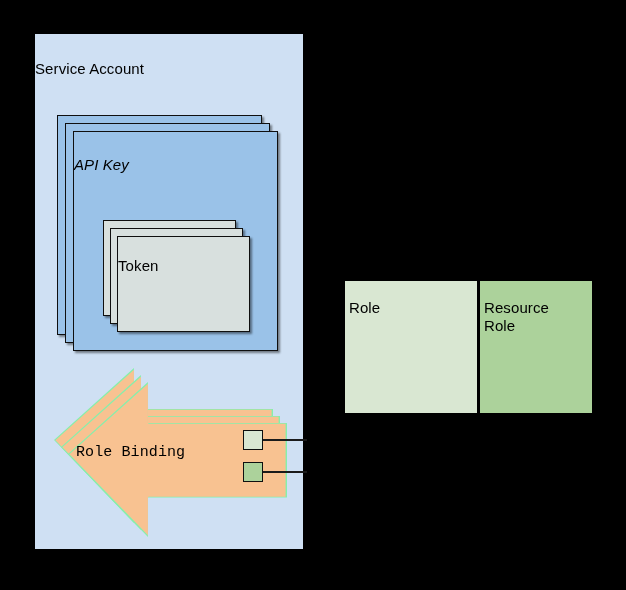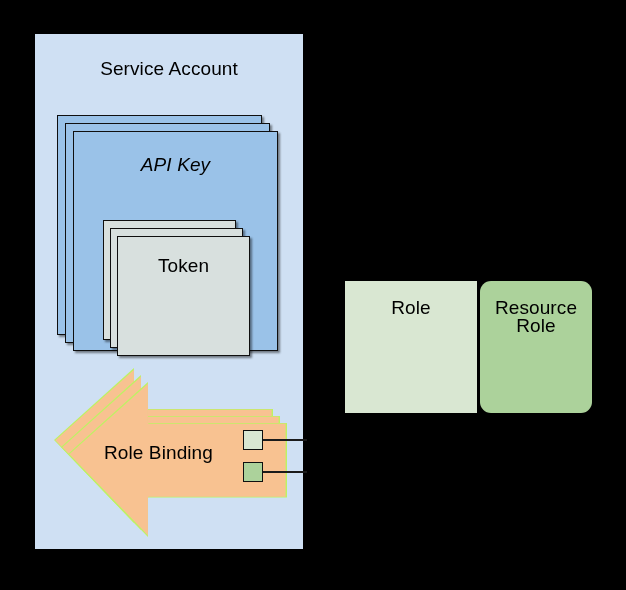--- a/index.html
+++ b/index.html
@@ -14,23 +14,23 @@
     position: relative;
     width: 626px;
     height: 590px;
     background: #000000;
     overflow: hidden;
   }
   .shape-label {
     position: absolute;
     left: 0;
     right: 0;
-    text-align: center;
+    text-align: left;
     color: #000000;
-    font-size: 19px;
+    font-size: 15px;
     line-height: 18px;
     letter-spacing: 0.1px;
     pointer-events: none;
   }
 
   
   #service-account {
     position: absolute;
     left: 35px;
     top: 34px;
@@ -57,34 +57,35 @@
     background: #9ac2e8;
   }
   #apikey-back  { left: 57px; top: 115px; }
   #apikey-mid   { left: 65px; top: 123px; }
   #apikey-front { left: 73px; top: 131px; }
   #apikey-front .shape-label { top: 24px; font-style: italic; }
 
   
   .token-card {
     width: 133px;
-    height: 120px;
+    height: 96px;
     background: #d8e0de;
   }
   #token-back  { left: 103px; top: 220px; }
   #token-mid   { left: 110px; top: 228px; }
   #token-front { left: 117px; top: 236px; }
   #token-front .shape-label { top: 20px; }
   .rb-arrow-outline {
     position: absolute;
     width: 219px;
     height: 155px;
-    background: #bef264;
+    background: #86efac;
     -webkit-clip-path: polygon(0% 46.5%, 36.5% 0%, 36.5% 26.5%, 100% 26.5%, 100% 74.5%, 36.5% 74.5%, 36.5% 100%);
     clip-path: polygon(0% 46.5%, 36.5% 0%, 36.5% 26.5%, 100% 26.5%, 100% 74.5%, 36.5% 74.5%, 36.5% 100%);
+    font-family: Liberation Mono, monospace;
   }
   .rb-inner {
     position: absolute;
     left: 1.4px;
     top: 1.4px;
     width: 216.2px;
     height: 152.2px;
     background: #f8c291;
     -webkit-clip-path: polygon(0% 46.5%, 36.5% 0%, 36.5% 26.5%, 100% 26.5%, 100% 74.5%, 36.5% 74.5%, 36.5% 100%);
     clip-path: polygon(0% 46.5%, 36.5% 0%, 36.5% 26.5%, 100% 26.5%, 100% 74.5%, 36.5% 74.5%, 36.5% 100%);
@@ -127,21 +128,20 @@
   }
   #role-box {
     left: 345px;
     width: 132px;
     background: #d9e7d2;
   }
   #resource-group-box {
     left: 480px;
     width: 112px;
     background: #acd29b;
-    border-radius: 11px;
   }
   .right-box .shape-label {
     top: 18px;
     left: 4px;
     right: 4px;
   }
 </style>
 </head>
 <body>
 

